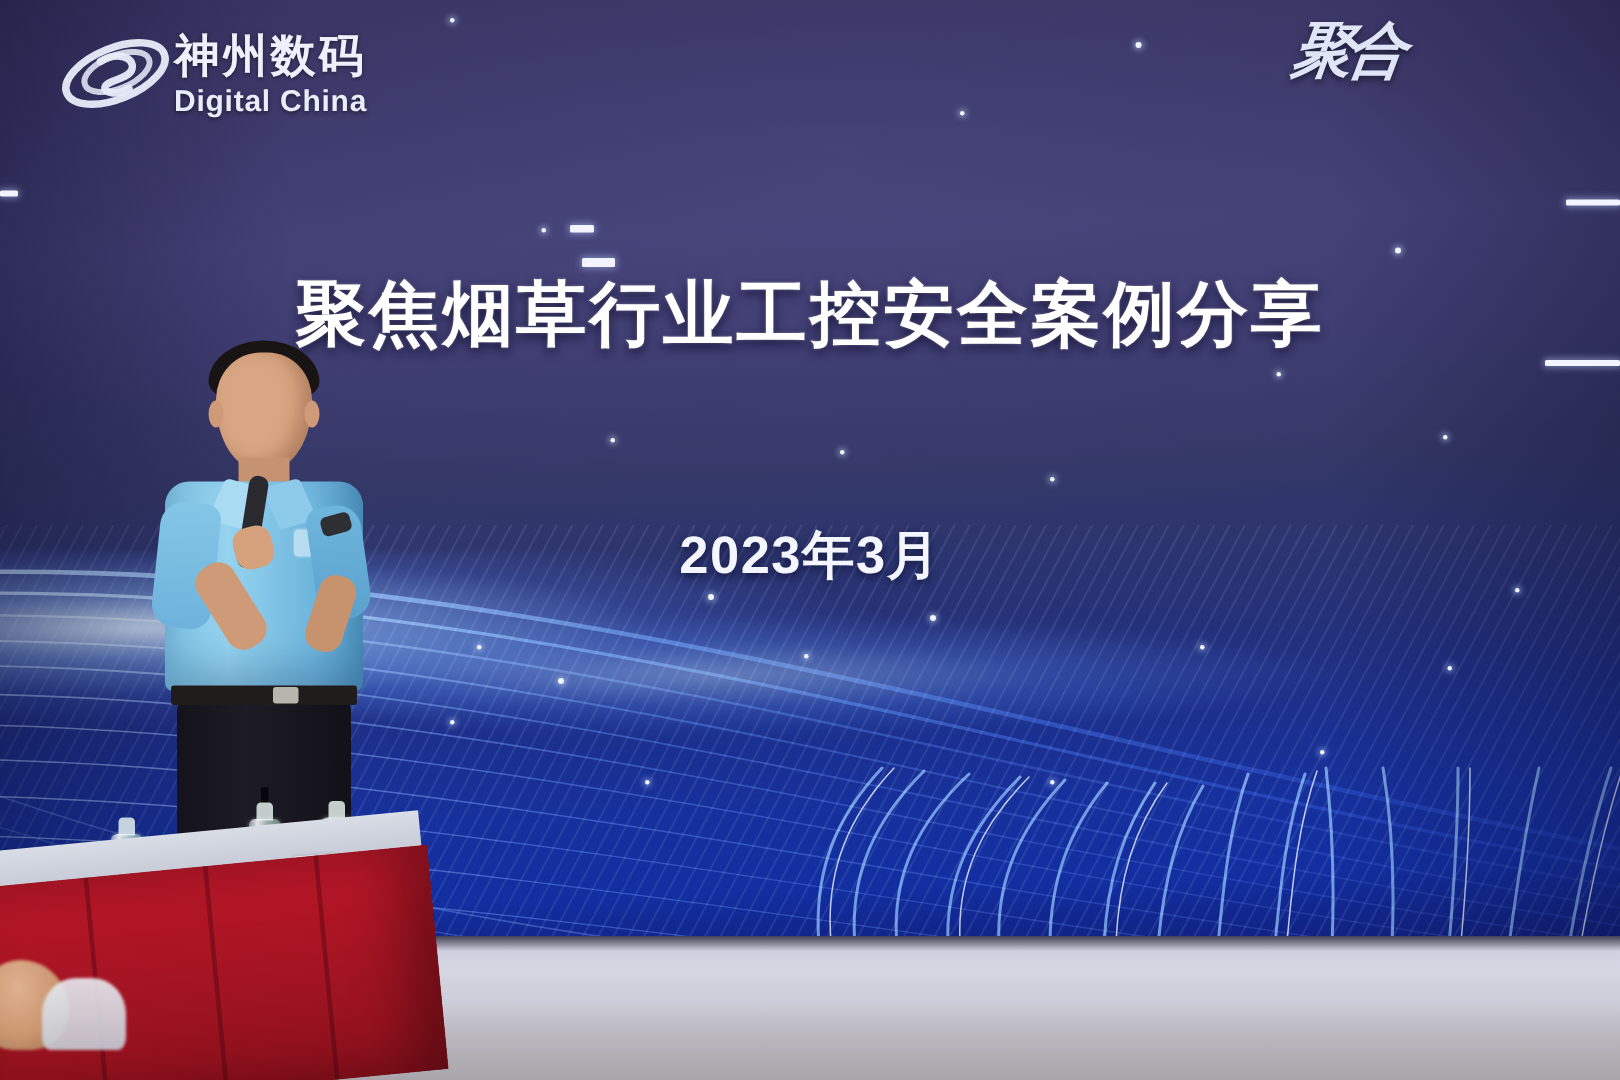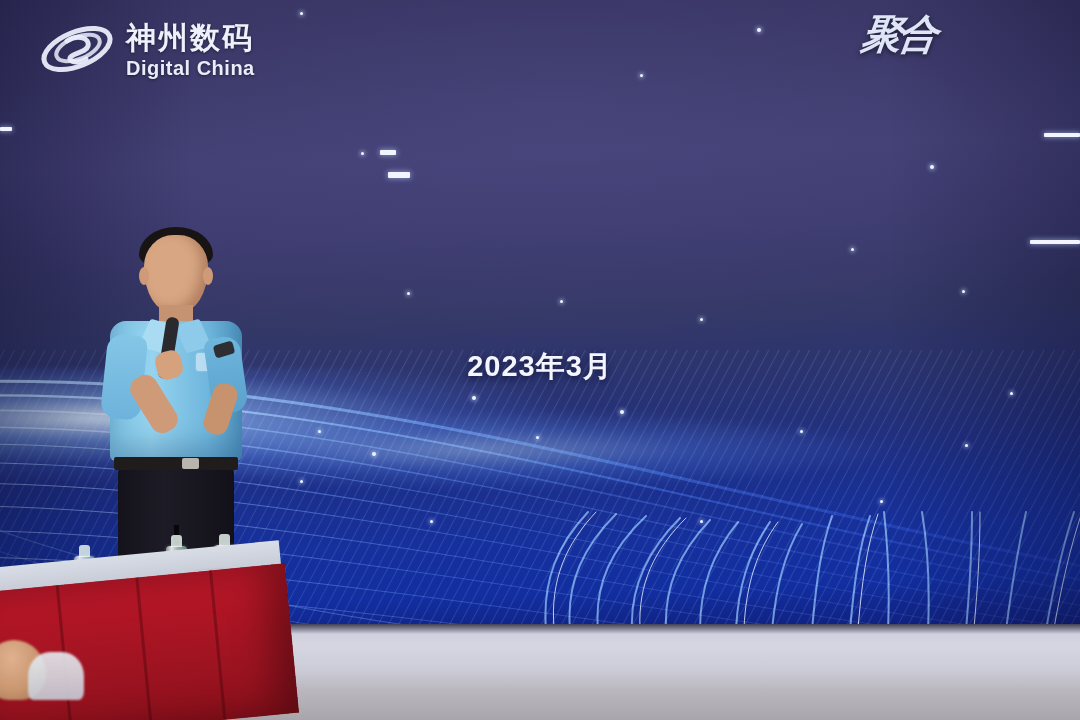--- a/index.html
+++ b/index.html
@@ -137,21 +137,21 @@
     pointer-events: none;
   }
 
   
   .brand-logo {
     position: absolute;
     left: 38px;
     top: 18px;
     display: flex;
     align-items: center;
-    gap: 10px;
+    text-align: center;
   }
   .brand-mark { width: 78px; height: 64px; }
   .brand-words { line-height: 1; }
   .brand-cn {
     font-size: 30px;
     font-weight: 700;
     color: #eef1fb;
     letter-spacing: 2px;
     text-shadow: 0 1px 3px rgba(0,0,0,.5);
   }
@@ -205,21 +205,21 @@
     text-shadow: 0 3px 7px rgba(10,10,40,.75), 0 0 2px rgba(255,255,255,.4);
     white-space: nowrap;
   }
 
   .slide-date {
     position: absolute;
     left: 0;
     top: 347px;
     width: 1080px;
     text-align: center;
-    font-size: 29px;
+    font-size: 35px;
     font-weight: 700;
     color: #f3f5ff;
     letter-spacing: 1px;
     text-shadow: 0 2px 6px rgba(10,10,40,.7);
   }
 
   .slide-company {
     position: absolute;
     left: 0;
     top: 452px;
@@ -574,20 +574,21 @@
       <span class="brand-words">
         <div class="brand-cn">神州数码</div>
         <div class="brand-en">Digital China</div>
       </span>
     </div>
 
     <div class="event-slogan">
       <div class="slogan-cal">聚合</div>
     </div>
 
+    <div class="slide-title">聚焦烟草行业工控安全案例分享</div>
     <div class="slide-date">2023年3月</div>
   </div>
 
   <div class="stage-floor"></div>
   <div class="floor-shadow"></div>
 
   <div class="speaker">
     <div class="sp-legs"></div>
     <div class="sp-leg-split"></div>
     <div class="sp-hair"></div>

